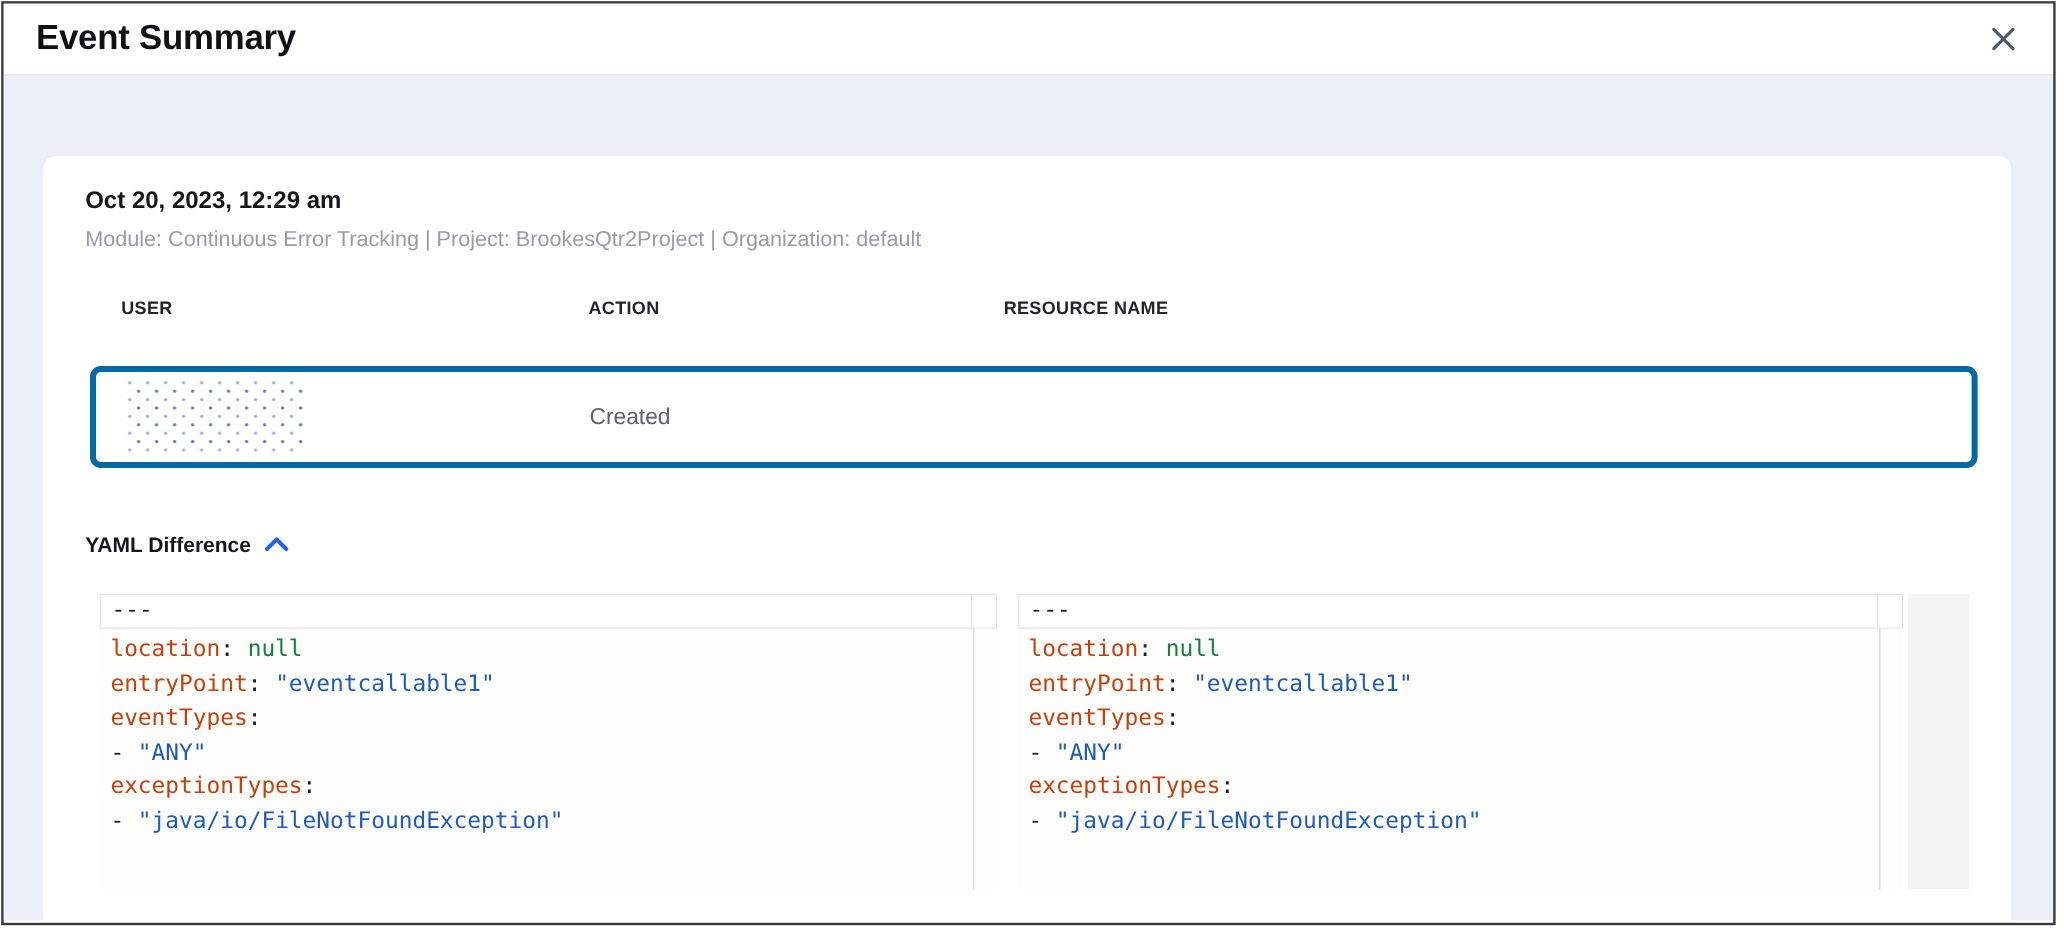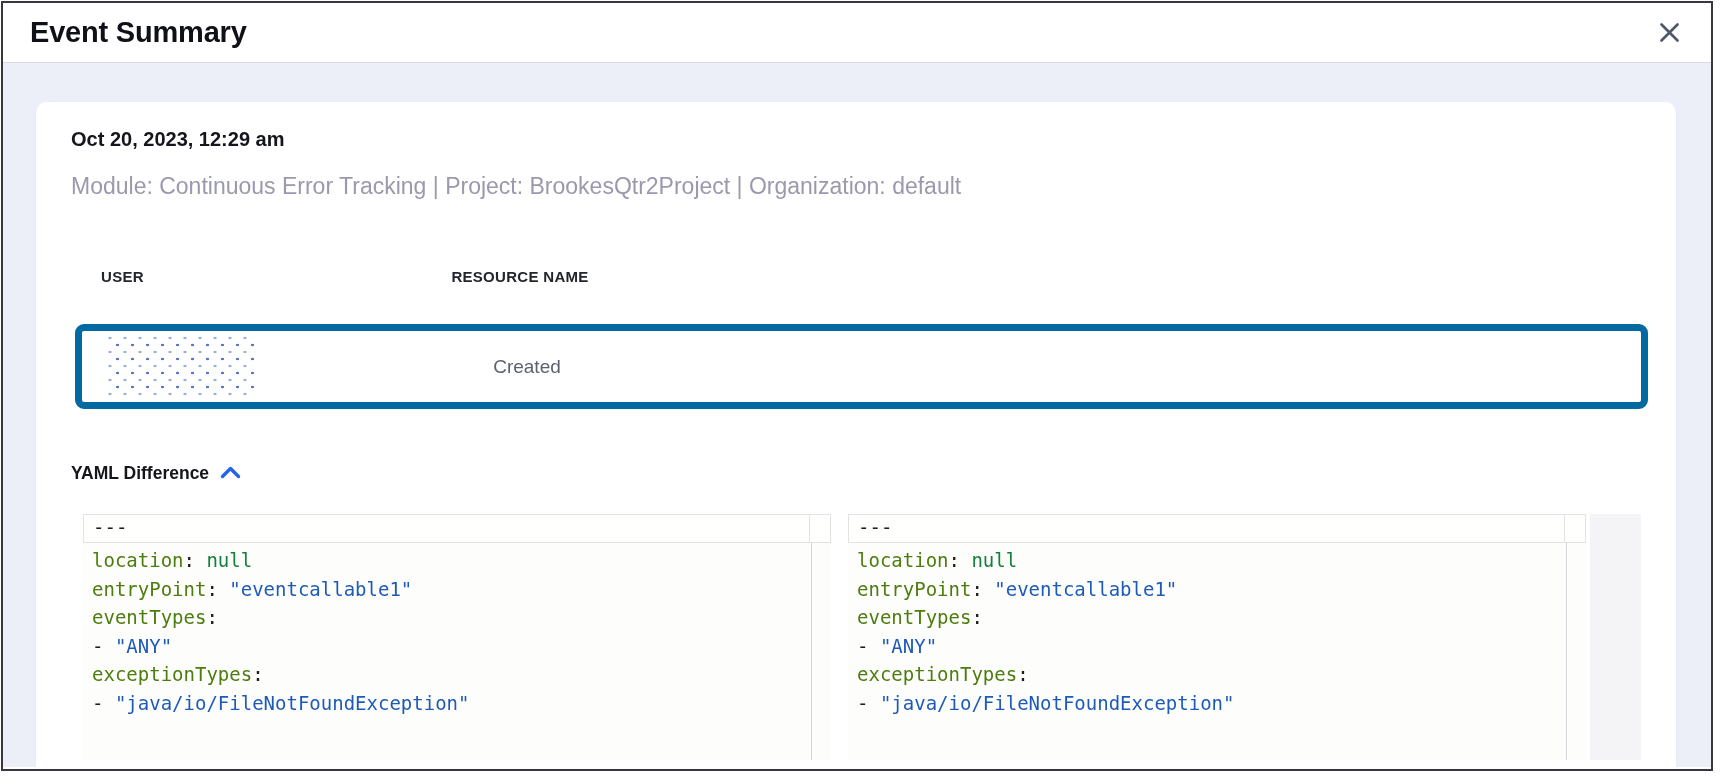--- a/index.html
+++ b/index.html
@@ -13,43 +13,43 @@
     height:60px; background:#ffffff; border-bottom:1px solid #d9dae2;
     display:flex; align-items:center; justify-content:space-between;
     padding:0 26px 0 27px;
   }
   .hdr h1 { font-size:29px; font-weight:700; color:#0f1117; letter-spacing:-0.2px; }
   .close-btn { background:none; border:none; cursor:pointer; padding:4px; line-height:0; }
   .close-btn svg { stroke:#4d5a6b; stroke-width:2.7; stroke-linecap:round; }
   
   .modal-body {
     height:calc(100% - 62px); background:#edeff8;
-    padding:39px 35px 0 33px; overflow:hidden;
+    padding:67px 35px 0 33px; overflow:hidden;
   }
   .card {
     background:#ffffff; border-radius:10px; height:900px;
     box-shadow:0 1px 3px rgba(25,28,55,0.05);
     padding:26px 0 0 35px;
   }
   .ts { font-size:20px; font-weight:700; color:#15161d; }
-  .meta { margin-top:22px; font-size:23px; color:#9a99ad; }
+  .meta { margin-top:10px; font-size:18px; color:#9a99ad; }
   
   .tbl-head, .tbl-row {
     margin-left:4px; width:1573px;
     display:grid; grid-template-columns:280px 330px 440px 440px; align-items:center;
   }
-  .tbl-head { margin-top:68px; }
+  .tbl-head { margin-top:39px; }
   .tbl-head span {
     font-size:15px; font-weight:700; color:#23252d; letter-spacing:.3px;
   }
   .tbl-head span:first-child { padding-left:26px; }
   .tbl-head span:not(:first-child) { text-align:center; }
   .tbl-row {
     margin-top:39px; height:85px;
-    border:7px solid #0369a1; border-radius:9px; background:#fff;
+    border:5px solid #0369a1; border-radius:9px; background:#fff;
   }
   .tbl-row .cell { font-size:19px; color:#5d6070; text-align:center; }
   .redacted {
     width:148px; height:62px; margin-left:26px; border-radius:2px;
     background-image:
       radial-gradient(circle, rgba(54,94,196,0.85) 1.1px, transparent 1.6px),
       radial-gradient(circle, rgba(128,153,219,0.8) 1.1px, transparent 1.6px);
     background-size:15px 14px,15px 14px;
     background-position:2px 2px,9.5px 9px;
   }
@@ -72,21 +72,21 @@
   .fl-cap { width:20px; }
   .gutter {
     position:absolute; right:0; top:29px; bottom:0; width:20px;
     border-left:1px solid #d6d6da; background:#fdfdfc;
   }
   .code-body {
     padding:3px 0 0 9px; margin-right:21px;
     font-family:"DejaVu Sans Mono","Liberation Mono",monospace; font-size:19px;
   }
   .code-line { height:28.5px; line-height:28.5px; white-space:pre; }
-  .tok-key { color:#4d7c0f;margin-top:43px; } .tok-atom { color:#15803d; }
+  .tok-key { color:#c2410c;margin-top:43px; } .tok-atom { color:#15803d; }
   .tok-string { color:#1e5bb8; } .tok-plain { color:#1d1d1f; }
   .scroll-strip { width:51px; margin-left:4px; background:#f4f4f6; }
 </style>
 </head>
 <body>
 
 <div class="window">
 
   <div class="hdr">
     <h1>Event Summary</h1>
@@ -99,20 +99,21 @@
   </div>
 
   <div class="modal-body">
     <div class="card">
 
       <div class="ts">Oct 20, 2023, 12:29 am</div>
       <div class="meta">Module: Continuous Error Tracking | Project: BrookesQtr2Project | Organization: default</div>
 
       <div class="tbl-head">
         <span>USER</span>
+        <span>ACTION</span>
         <span>RESOURCE NAME</span>
       </div>
 
       <div class="tbl-row">
         <div class="cell">
           <div class="redacted"></div>
         </div>
         <div class="cell">Created</div>
       </div>
 

